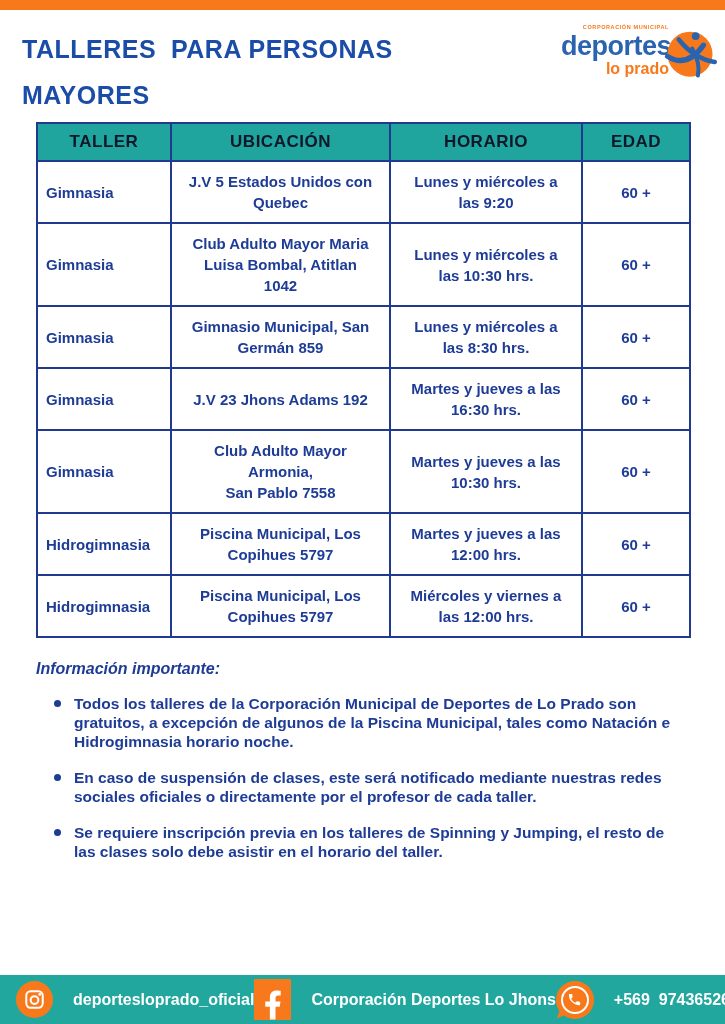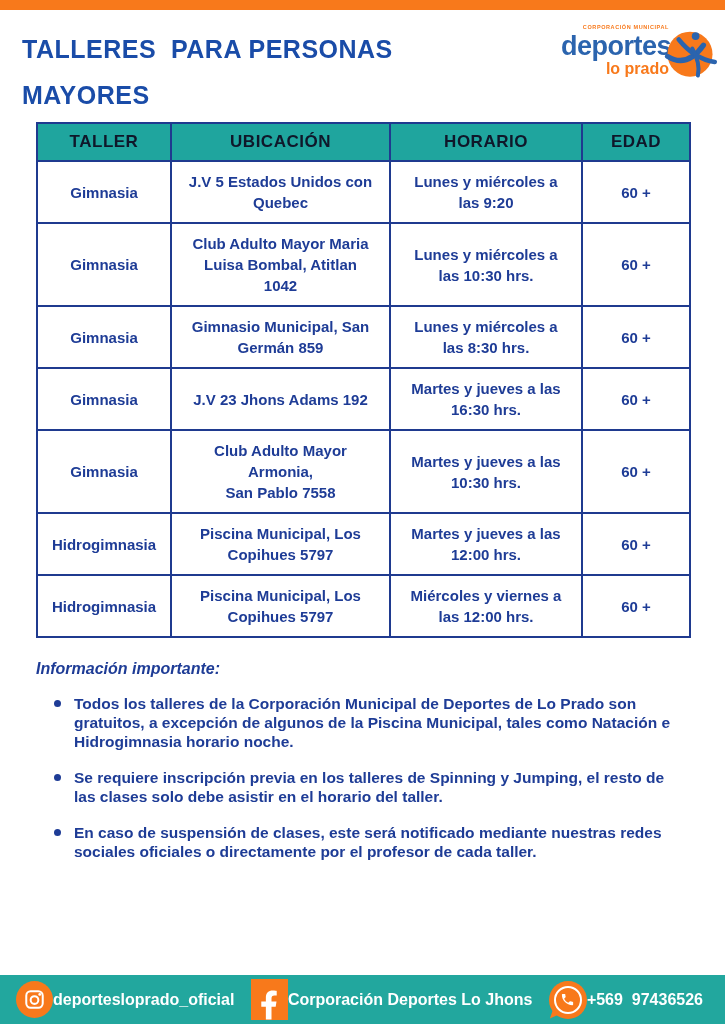--- a/index.html
+++ b/index.html
@@ -37,21 +37,21 @@
     border:2.5px solid var(--navy,#1F3A8F);
   }
   .talleres-table th{
     background:var(--teal,#1FA59E); color:#0f172a; font-size:17px; font-weight:800;
     height:38px; text-align:center; letter-spacing:0.5px;
   }
   .talleres-table td{
     color:var(--cell-blue,#1E3C96); font-weight:700; font-size:15px;
     text-align:center; padding:9px 8px; line-height:21px; white-space:pre-line;
   }
-  .talleres-table td.col0{ text-align:center; padding-left:8px; }
+  .talleres-table td.col0{ text-align:left; padding-left:8px; }
   .col-taller{ width:134px; } .col-ubicacion{ width:219px; }
   .col-horario{ width:192px; } .col-edad{ width:108px; }
 
   
   .info{ padding:22px 36px 0 36px; color:var(--cell-blue,#1E3C96); }
   .info-heading{ font-size:16px; font-weight:800; margin-bottom:16px;font-style:italic; }
   .info-list{ list-style:none; margin-left:16px; }
   .info-list li{
     position:relative; padding-left:22px; margin-bottom:17px;
     font-size:15.5px; font-weight:700; line-height:19px; max-width:642px;
@@ -60,21 +60,21 @@
     content:""; position:absolute; left:2px; top:6px; width:7px; height:7px;
     border-radius:50%; background:var(--cell-blue,#1E3C96);
   }
 
   
   .footer{
     position:absolute; left:0; bottom:0; width:725px; height:49px;
     background:var(--teal-footer,#22A79E); display:flex; align-items:center;
     justify-content:space-between; padding:0 22px 0 16px;
   }
-  .contact{ display:flex; align-items:center; gap:0; color:#fff;
+  .contact{ display:flex; align-items:center; gap:20px; color:#fff;
             font-size:16px; font-weight:700; white-space:pre; }
   .icon-badge{ display:flex; align-items:center; justify-content:center;
                background:var(--orange,#F8791B); flex:0 0 auto; }
   .ig-badge{ width:37px; height:37px; border-radius:50%; }
   .fb-badge{ width:37px; height:41px; }
   .ph-badge{ width:38px; height:38px; border-radius:50%; position:relative; }
   .ph-badge::after{ 
     content:""; position:absolute; left:1px; bottom:0px; width:9px; height:9px;
     background:var(--orange,#F8791B);
     clip-path:polygon(0 100%, 100% 55%, 35% 0);
@@ -183,22 +183,22 @@
 las 12:00 hrs.</td>
           <td class="col3">60 +</td>
         </tr>
       </tbody>
   </table>
 
   <section class="info">
     <h2 class="info-heading">Información importante:</h2>
     <ul class="info-list" id="info-list">
         <li>Todos los talleres de la Corporación Municipal de Deportes de Lo Prado son gratuitos, a excepción de algunos de la Piscina Municipal, tales como Natación e Hidrogimnasia horario noche.</li>
+        <li>En caso de suspensión de clases, este será notificado mediante nuestras redes sociales oficiales o directamente por el profesor de cada taller.</li>
         <li>Se requiere inscripción previa en los talleres de Spinning y Jumping, el resto de las clases solo debe asistir en el horario del taller.</li>
-        <li>En caso de suspensión de clases, este será notificado mediante nuestras redes sociales oficiales o directamente por el profesor de cada taller.</li>
       </ul>
   </section>
 
   <footer class="footer">
 
     <div class="contact">
       <span class="icon-badge ig-badge">
         <svg width="21" height="21" viewBox="0 0 24 24">
           <rect x="2.6" y="2.6" width="18.8" height="18.8" rx="5" fill="none" stroke="#fff" stroke-width="2.3"></rect>
           <circle cx="12" cy="12.6" r="4.4" fill="none" stroke="#fff" stroke-width="2.3"></circle>

